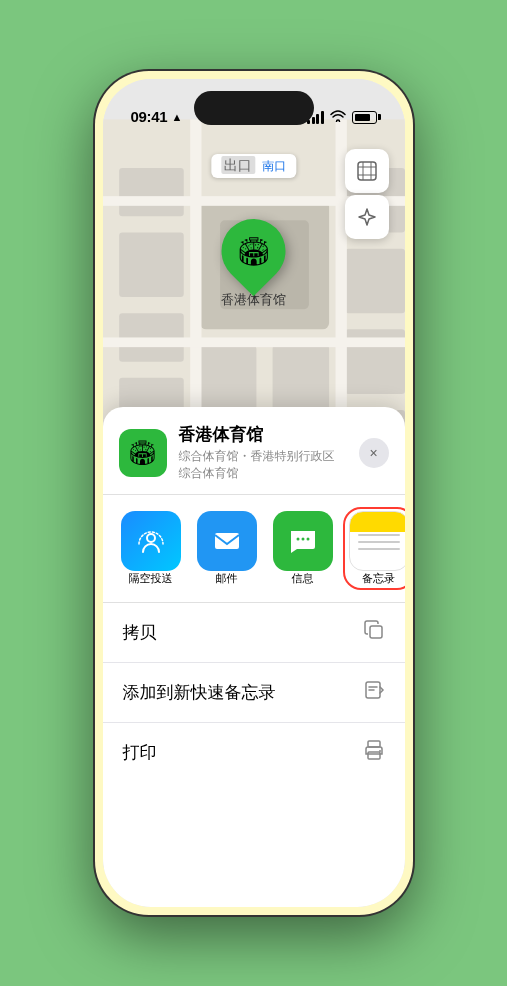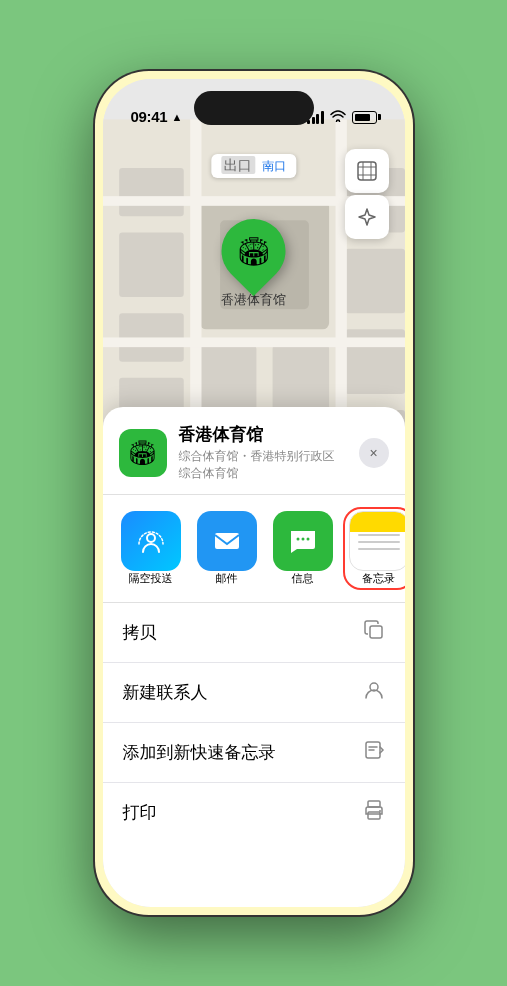--- a/index.html
+++ b/index.html
@@ -576,29 +576,20 @@
         <div class="action-item">
           <span class="action-text">拷贝</span>
           <span class="action-icon">
             <svg width="22" height="22" viewBox="0 0 22 22" fill="none">
               <rect x="7" y="7" width="12" height="12" rx="2" stroke="#888" stroke-width="1.5"></rect>
               <path d="M5 15H4a2 2 0 01-2-2V4a2 2 0 012-2h9a2 2 0 012 2v1" stroke="#888" stroke-width="1.5"></path>
             </svg>
           </span>
         </div>
 
-        <div class="action-item">
-          <span class="action-text">新建联系人</span>
-          <span class="action-icon">
-            <svg width="22" height="22" viewBox="0 0 22 22" fill="none">
-              <circle cx="11" cy="8" r="4" stroke="#888" stroke-width="1.5"></circle>
-              <path d="M3 19c0-4.4 3.6-8 8-8s8 3.6 8 8" stroke="#888" stroke-width="1.5" stroke-linecap="round"></path>
-            </svg>
-          </span>
-        </div>
 
 
         <div class="action-item">
           <span class="action-text">添加到新快速备忘录</span>
           <span class="action-icon">
             <svg width="22" height="22" viewBox="0 0 22 22" fill="none">
               <rect x="3" y="3" width="14" height="16" rx="2" stroke="#888" stroke-width="1.5"></rect>
               <path d="M17 14l3-3-3-3" stroke="#888" stroke-width="1.5" stroke-linecap="round"></path>
               <path d="M6 8h8M6 11h5" stroke="#888" stroke-width="1.5" stroke-linecap="round"></path>
             </svg>

